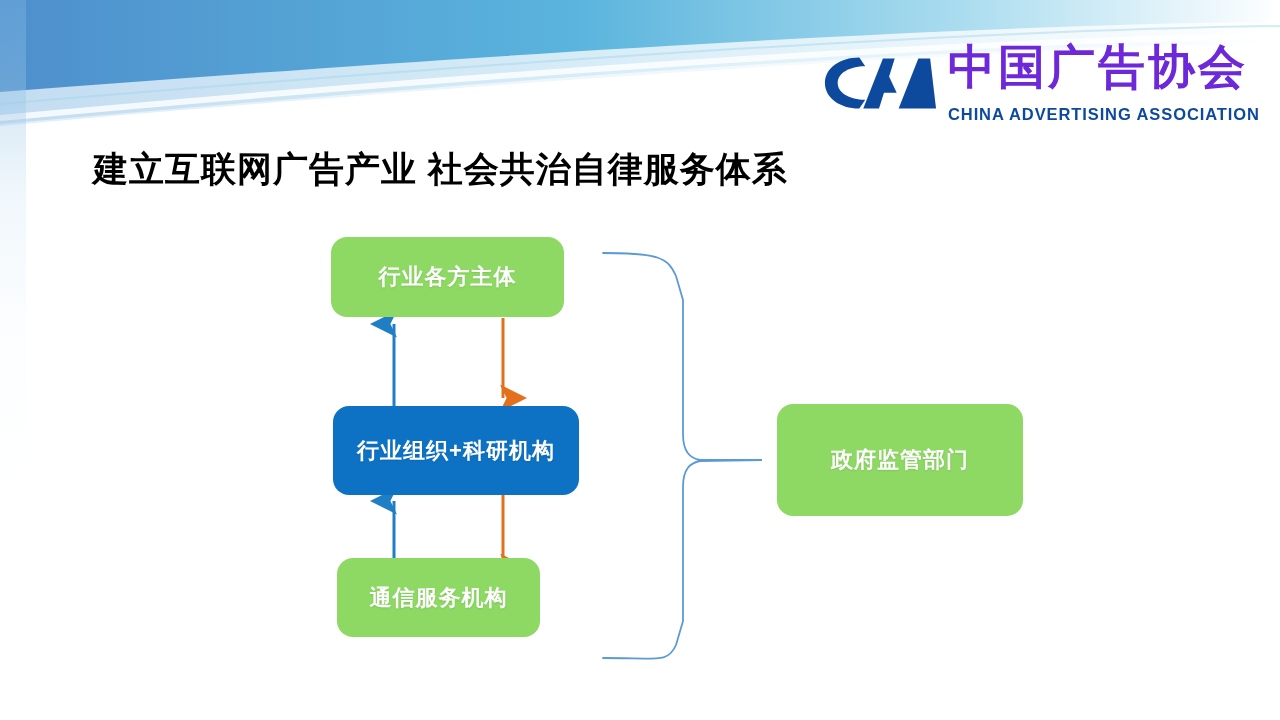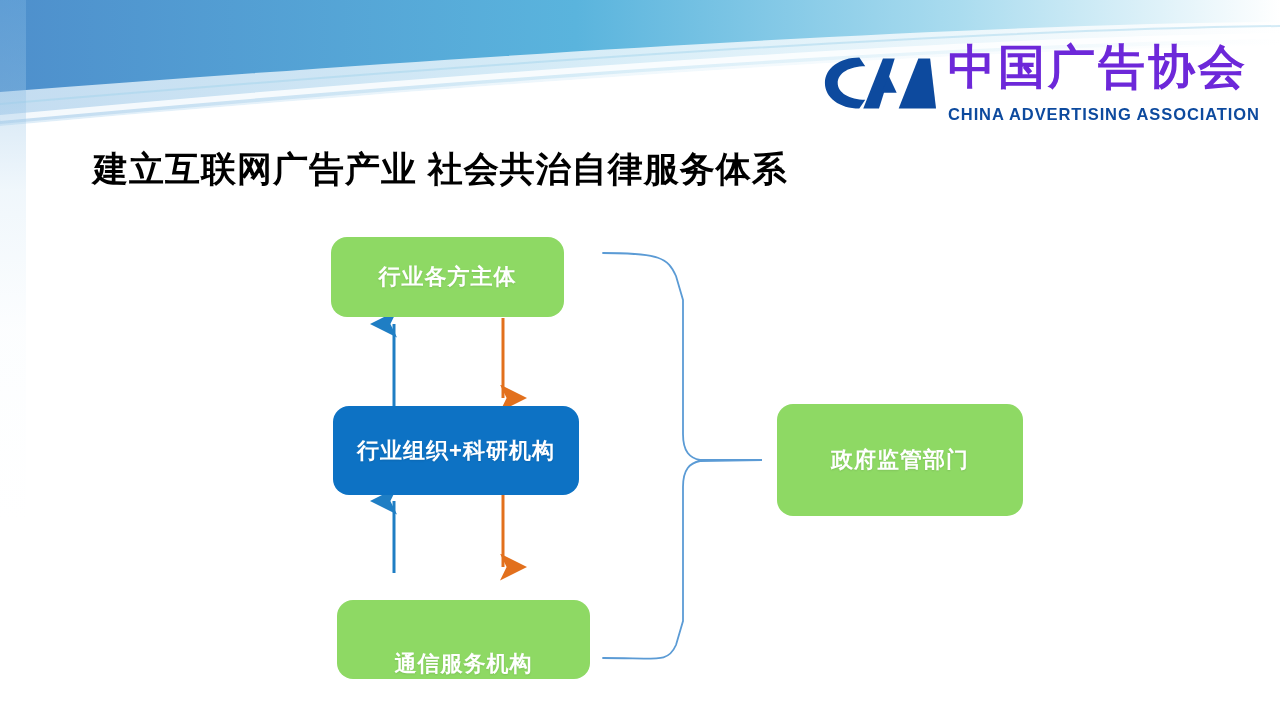--- a/index.html
+++ b/index.html
@@ -92,21 +92,21 @@
     font-size: 22px;
     letter-spacing: 1px;
     text-shadow: 0 1px 2px rgba(0,0,0,0.10);
     box-sizing: border-box;
   }
   .node.green { background: #8ed964; }
   .node.blue  { background: #0d72c4; }
 
   .node-industry { left: 331px; top: 237px; width: 233px; height: 80px; }
   .node-org      { left: 333px; top: 406px; width: 246px; height: 89px; }
-  .node-telecom  { left: 337px; top: 600px; width: 253px; height: 79px; align-items: flex-end; }
+  .node-telecom  { left: 337px; top: 558px; width: 203px; height: 79px; }
   .node-gov      { left: 777px; top: 404px; width: 246px; height: 112px; }
 
   svg.connectors { position: absolute; left: 0; top: 0; width: 1280px; height: 720px; }
 </style>
 </head>
 <body>
 
 <div class="slide">
 
   <svg class="deco" viewBox="0 0 1280 150" preserveAspectRatio="none">

